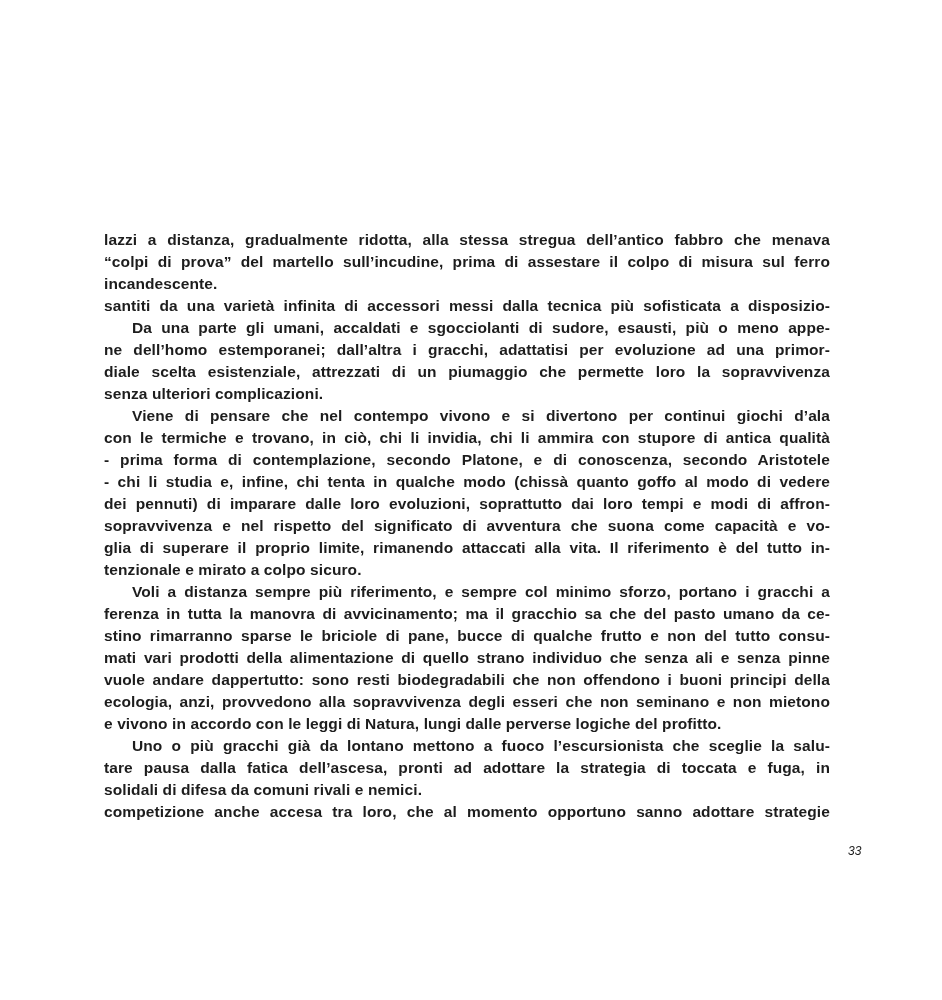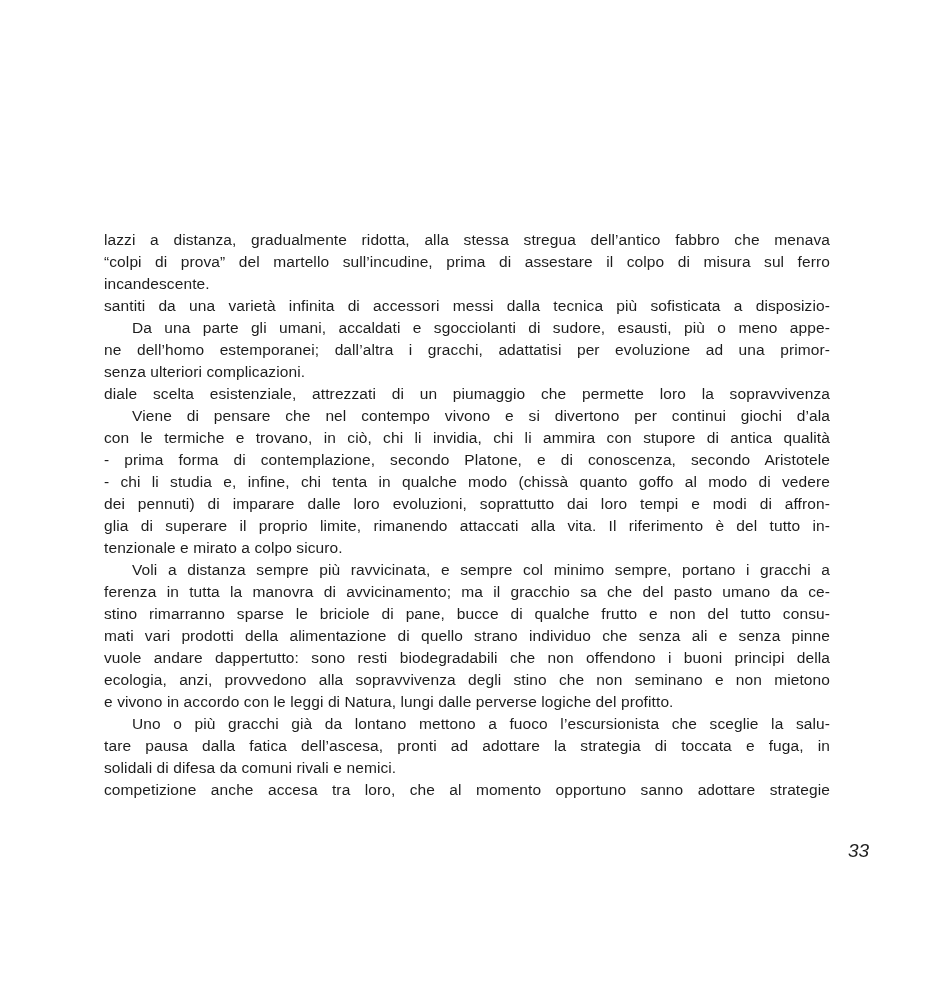--- a/index.html
+++ b/index.html
@@ -24,69 +24,71 @@
   }
   .text-block {
     position: absolute;
     left: 104px;
     top: 229px;
     width: 726px;
     color: #1d1d1d;
     font-size: 15.5px;
     line-height: 22px;
     letter-spacing: 0.1px;
+    font-weight: bold;
   }
   .text-line {
     text-align: justify;
     text-align-last: justify;
     hyphens: none;
     overflow-wrap: normal;
   }
   .text-line.para-last {
     text-align-last: left;
   }
   .text-line.para-first-indent {
     text-indent: 28px;
   }
   .page-number {
     position: absolute;
     left: 848px;
     top: 840px;
     color: #1d1d1d;
-    font-size: 19px;
+    font-size: 12px;
     line-height: 22px;
     font-style: italic;
   }
 </style>
 </head>
 <body>
 
 <div class="scan-page">
   <div class="text-block">
       <div class="text-line">lazzi a distanza, gradualmente ridotta, alla stessa stregua dell’antico fabbro che menava</div>
       <div class="text-line">“colpi di prova” del martello sull’incudine, prima di assestare il colpo di misura sul ferro</div>
       <div class="text-line para-last">incandescente.</div>
       <div class="text-line">santiti da una varietà infinita di accessori messi dalla tecnica più sofisticata a disposizio-</div>
       <div class="text-line para-first-indent">Da una parte gli umani, accaldati e sgocciolanti di sudore, esausti, più o meno appe-</div>
       <div class="text-line">ne dell’homo estemporanei; dall’altra i gracchi, adattatisi per evoluzione ad una primor-</div>
+      <div class="text-line">diale scelta esistenziale, attrezzati di un piumaggio che permette loro la sopravvivenza</div>
       <div class="text-line para-last">senza ulteriori complicazioni.</div>
-      <div class="text-line">diale scelta esistenziale, attrezzati di un piumaggio che permette loro la sopravvivenza</div>
       <div class="text-line para-first-indent">Viene di pensare che nel contempo vivono e si divertono per continui giochi d’ala</div>
       <div class="text-line">con le termiche e trovano, in ciò, chi li invidia, chi li ammira con stupore di antica qualità</div>
       <div class="text-line">- prima forma di contemplazione, secondo Platone, e di conoscenza, secondo Aristotele</div>
       <div class="text-line">- chi li studia e, infine, chi tenta in qualche modo (chissà quanto goffo al modo di vedere</div>
       <div class="text-line">dei pennuti) di imparare dalle loro evoluzioni, soprattutto dai loro tempi e modi di affron-</div>
+      <div class="text-line">sopravvivenza e nel rispetto del significato di avventura che suona come capacità e vo-</div>
       <div class="text-line">glia di superare il proprio limite, rimanendo attaccati alla vita. Il riferimento è del tutto in-</div>
       <div class="text-line para-last">tenzionale e mirato a colpo sicuro.</div>
-      <div class="text-line para-first-indent">Voli a distanza sempre più ravvicinata, e sempre col minimo sempre, portano i gracchi a</div>
+      <div class="text-line para-first-indent">Voli a distanza sempre più riferimento, e sempre col minimo sforzo, portano i gracchi a</div>
       <div class="text-line">ferenza in tutta la manovra di avvicinamento; ma il gracchio sa che del pasto umano da ce-</div>
       <div class="text-line">stino rimarranno sparse le briciole di pane, bucce di qualche frutto e non del tutto consu-</div>
       <div class="text-line">mati vari prodotti della alimentazione di quello strano individuo che senza ali e senza pinne</div>
       <div class="text-line">vuole andare dappertutto: sono resti biodegradabili che non offendono i buoni principi della</div>
-      <div class="text-line">ecologia, anzi, provvedono alla sopravvivenza degli stino che non seminano e non mietono</div>
+      <div class="text-line">ecologia, anzi, provvedono alla sopravvivenza degli esseri che non seminano e non mietono</div>
       <div class="text-line para-last">e vivono in accordo con le leggi di Natura, lungi dalle perverse logiche del profitto.</div>
       <div class="text-line para-first-indent">Uno o più gracchi già da lontano mettono a fuoco l’escursionista che sceglie la salu-</div>
       <div class="text-line">tare pausa dalla fatica dell’ascesa, pronti ad adottare la strategia di toccata e fuga, in</div>
       <div class="text-line para-last">solidali di difesa da comuni rivali e nemici.</div>
       <div class="text-line">competizione anche accesa tra loro, che al momento opportuno sanno adottare strategie</div>
     </div>
   <div class="page-number">33</div>
 </div>
 
 </body></html>

